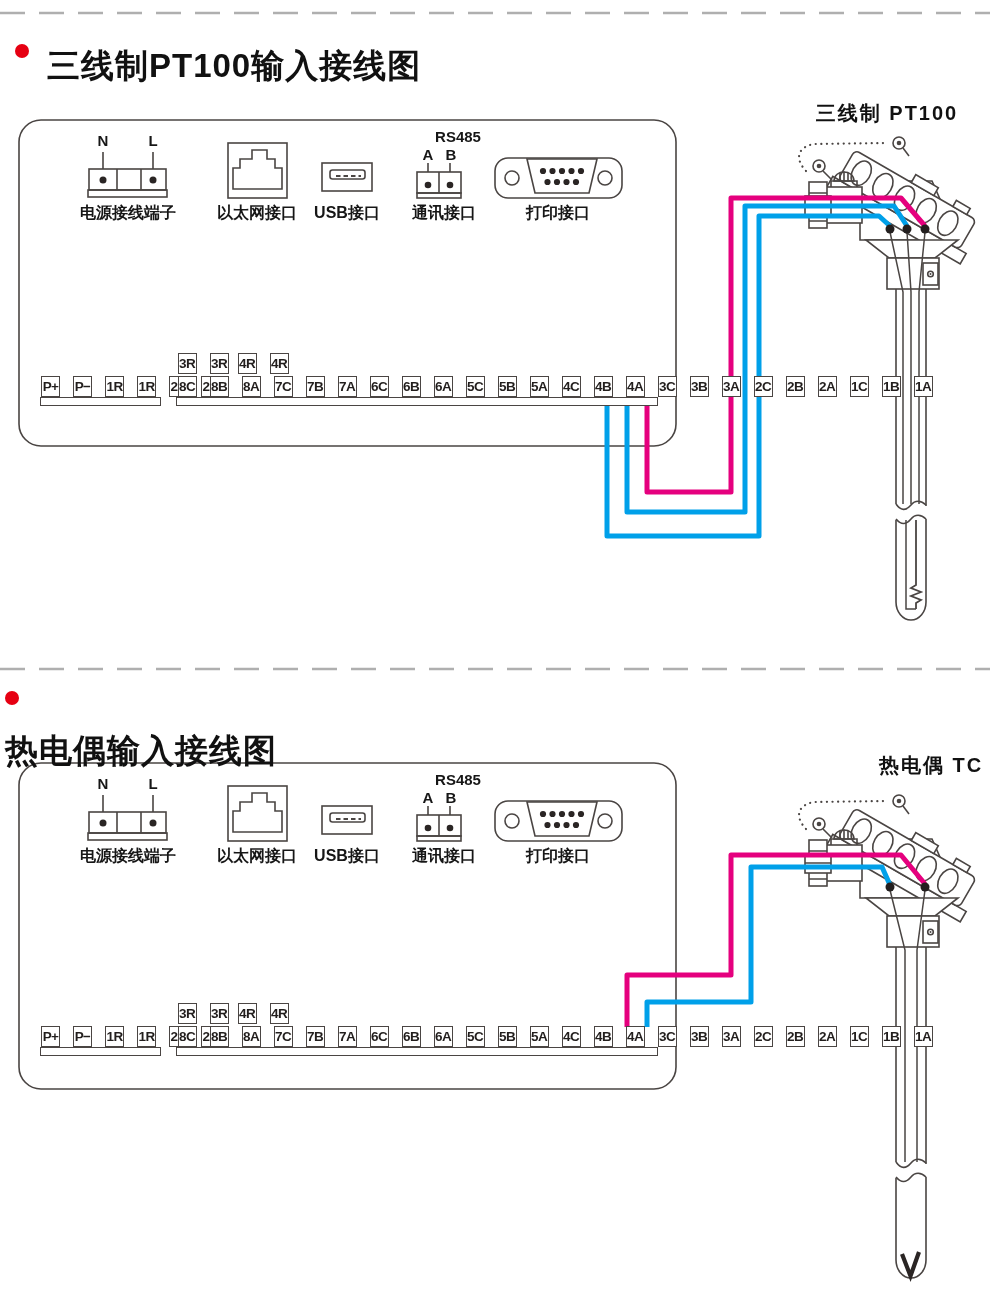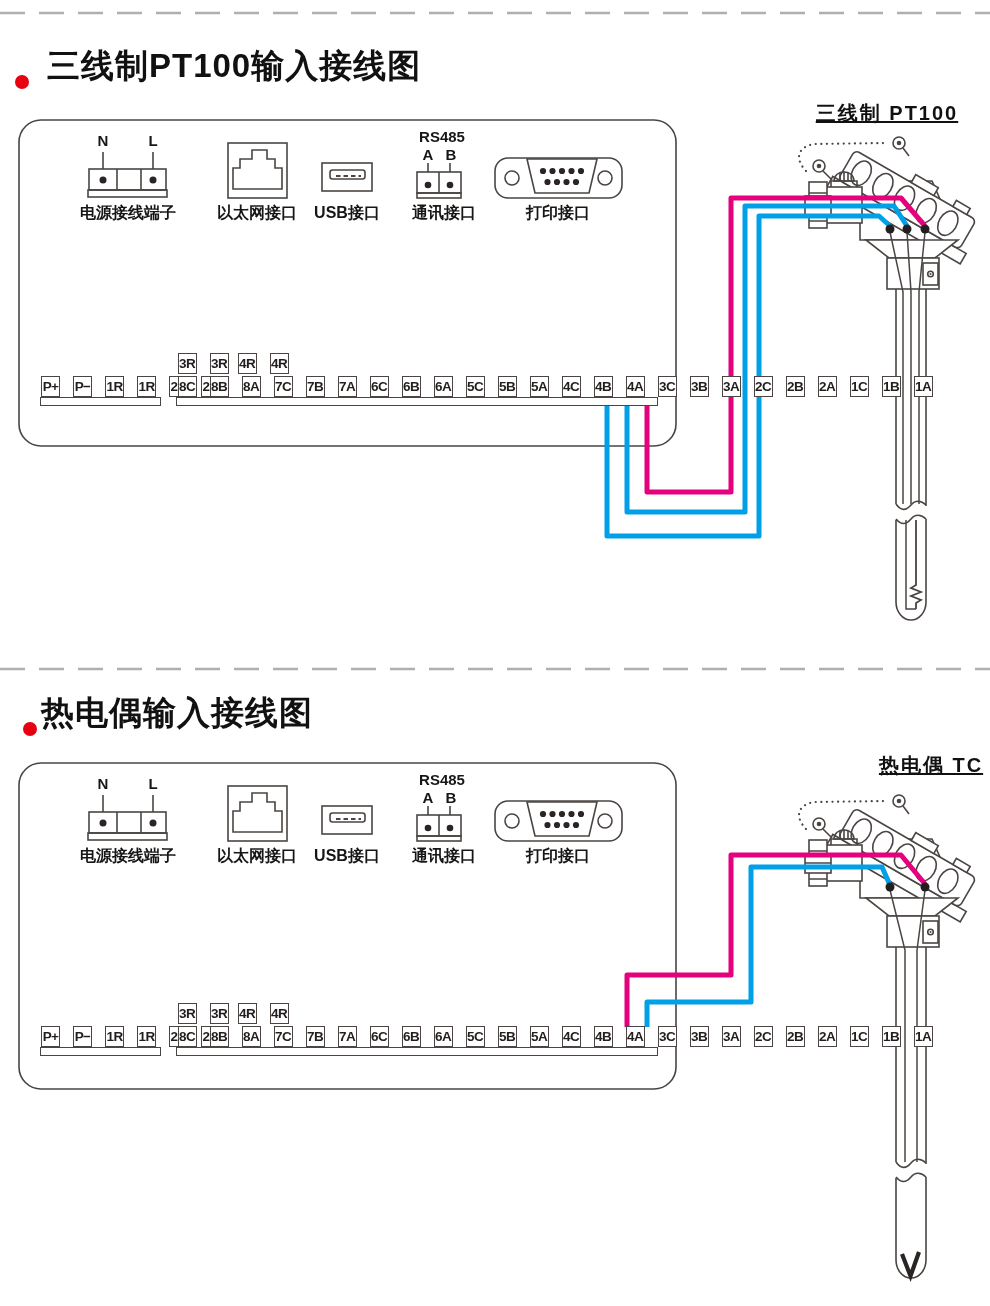--- a/index.html
+++ b/index.html
@@ -1,26 +1,26 @@
 <!DOCTYPE html>
 <html><head>
 <meta charset="utf-8">
 <style>
   html,body{margin:0;padding:0;background:#fff;}
   .page{position:relative;width:990px;height:1306px;background:#fff;overflow:hidden;
         font-family:"Liberation Sans",sans-serif;color:#1a1a1a;}
   svg.art{position:absolute;left:0;top:0;}
-  .title-row{position:absolute;display:flex;align-items:flex-end;}
+  .title-row{position:absolute;display:flex;align-items:flex-start;}
   .bullet{width:14px;height:14px;border-radius:50%;background:#e60012;display:inline-block;}
   .sec-title{font-size:33px;font-weight:600;letter-spacing:1px;color:#111;white-space:nowrap;}
   .sensor-label{position:absolute;width:170px;text-align:center;font-size:20px;font-weight:700;
-                letter-spacing:2px;color:#111;white-space:nowrap;text-decoration:underline;}
+                letter-spacing:2px;color:#111;white-space:nowrap;}
   .lbl{position:absolute;text-align:center;font-weight:700;font-size:16px;color:#161616;white-space:nowrap;}
   .pin{position:absolute;text-align:center;font-weight:700;font-size:15px;color:#161616;}
-  .bus{position:absolute;text-align:center;font-weight:700;font-size:15px;color:#161616;}
+  .bus{position:absolute;text-align:center;font-weight:700;font-size:15px;color:#161616;margin-left:16px;}
   .strip{position:absolute;display:flex;gap:13px;}
   .cell{box-sizing:border-box;width:19px;height:21px;border:1.6px solid #4a4543;background:#fff;
         display:flex;align-items:center;justify-content:center;
         font-size:13.5px;font-weight:700;letter-spacing:-0.6px;color:#221e1d;}
   .strip-base{position:absolute;box-sizing:border-box;height:9px;border:1.6px solid #4a4543;background:#fff;}
 </style>
 </head>
 <body>
 
 <div class="page">
@@ -221,21 +221,21 @@
       <span class="cell">2C</span>
       <span class="cell">2B</span>
       <span class="cell">2A</span>
       <span class="cell">1C</span>
       <span class="cell">1B</span>
       <span class="cell">1A</span>
     </div>
   <div class="strip-base" style="left:40px;top:397px;width:121px;"></div>
   <div class="strip-base" style="left:176px;top:397px;width:482px;"></div>
 
-  <div class="title-row" style="left:23px;top:691px;gap:4px;">
+  <div class="title-row" style="left:5px;top:691px;gap:24px;flex-direction:column;">
     <span class="bullet"></span>
     <span class="sec-title">热电偶输入接线图</span>
   </div>
   <div class="sensor-label" style="left:846px;top:752px;">热电偶 TC</div>
 
   <div class="pin" style="left:88px;top:775px;width:30px;">N</div>
   <div class="pin" style="left:138px;top:775px;width:30px;">L</div>
   <div class="bus" style="left:412px;top:771px;width:60px;">RS485</div>
   <div class="pin" style="left:418px;top:789px;width:20px;">A</div>
   <div class="pin" style="left:441px;top:789px;width:20px;">B</div>

